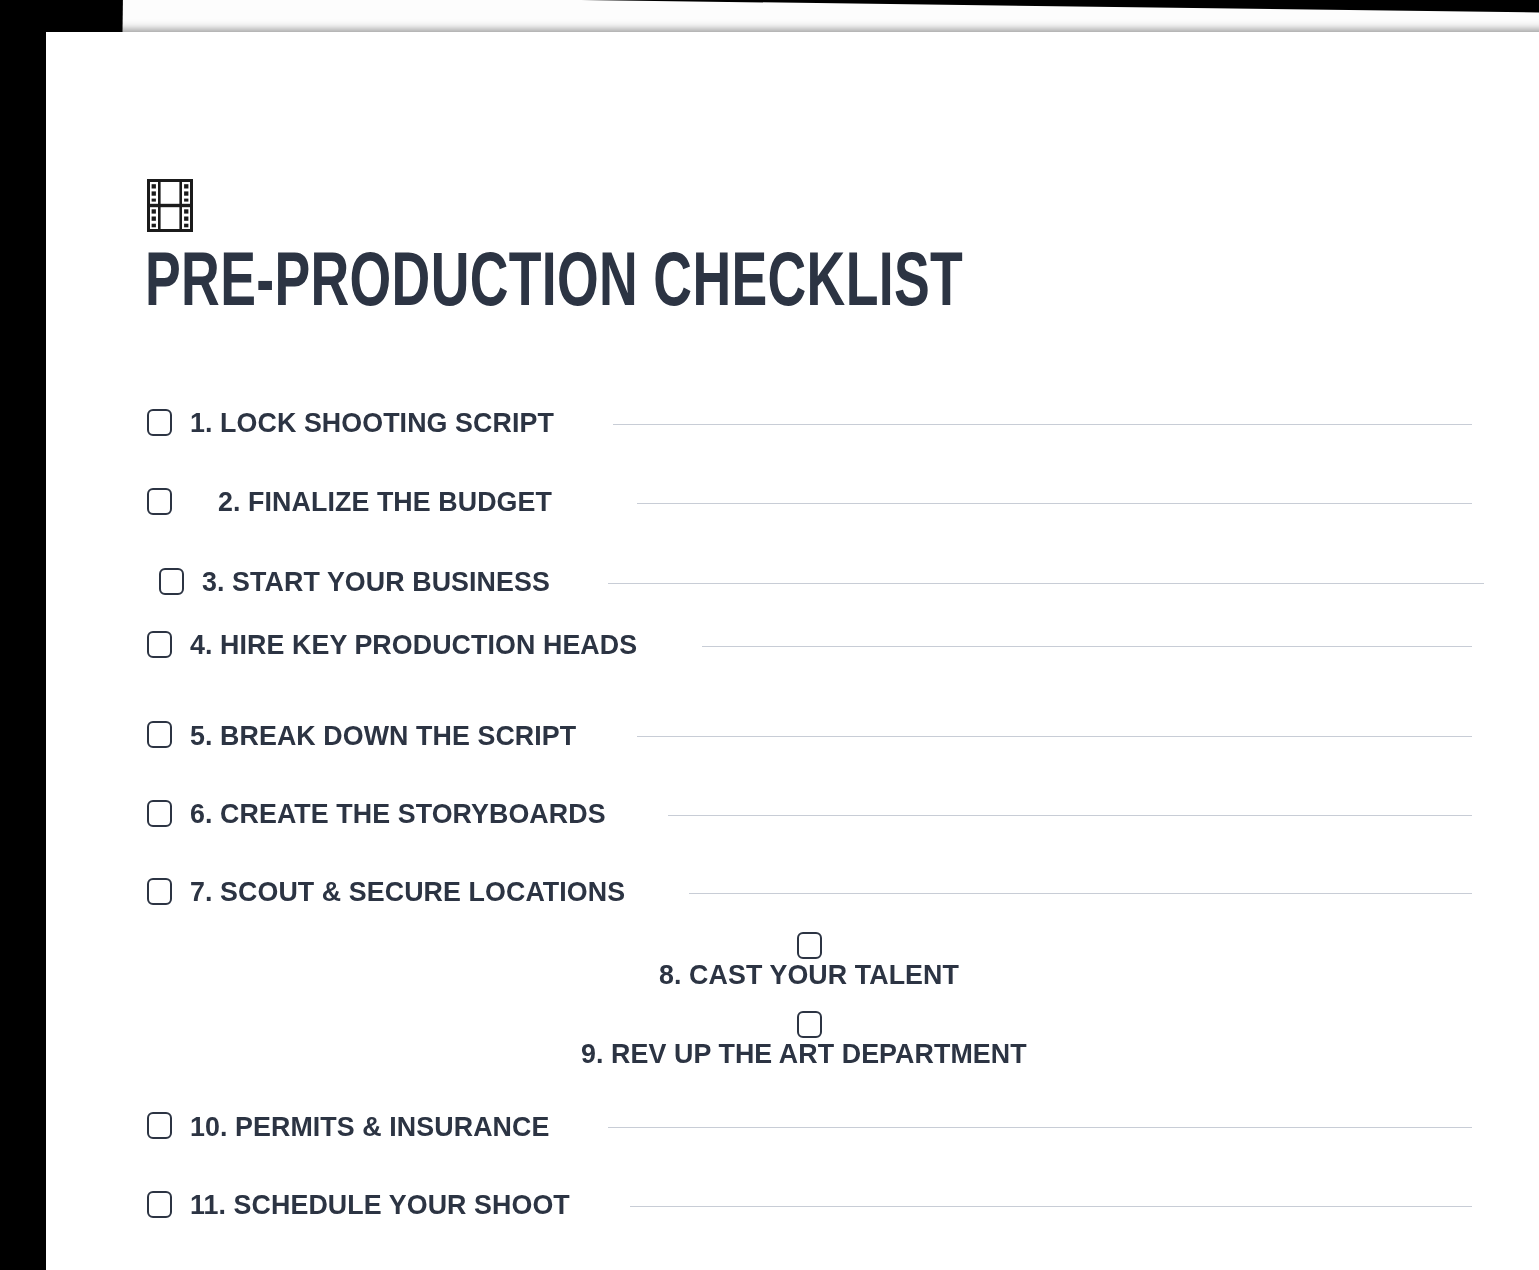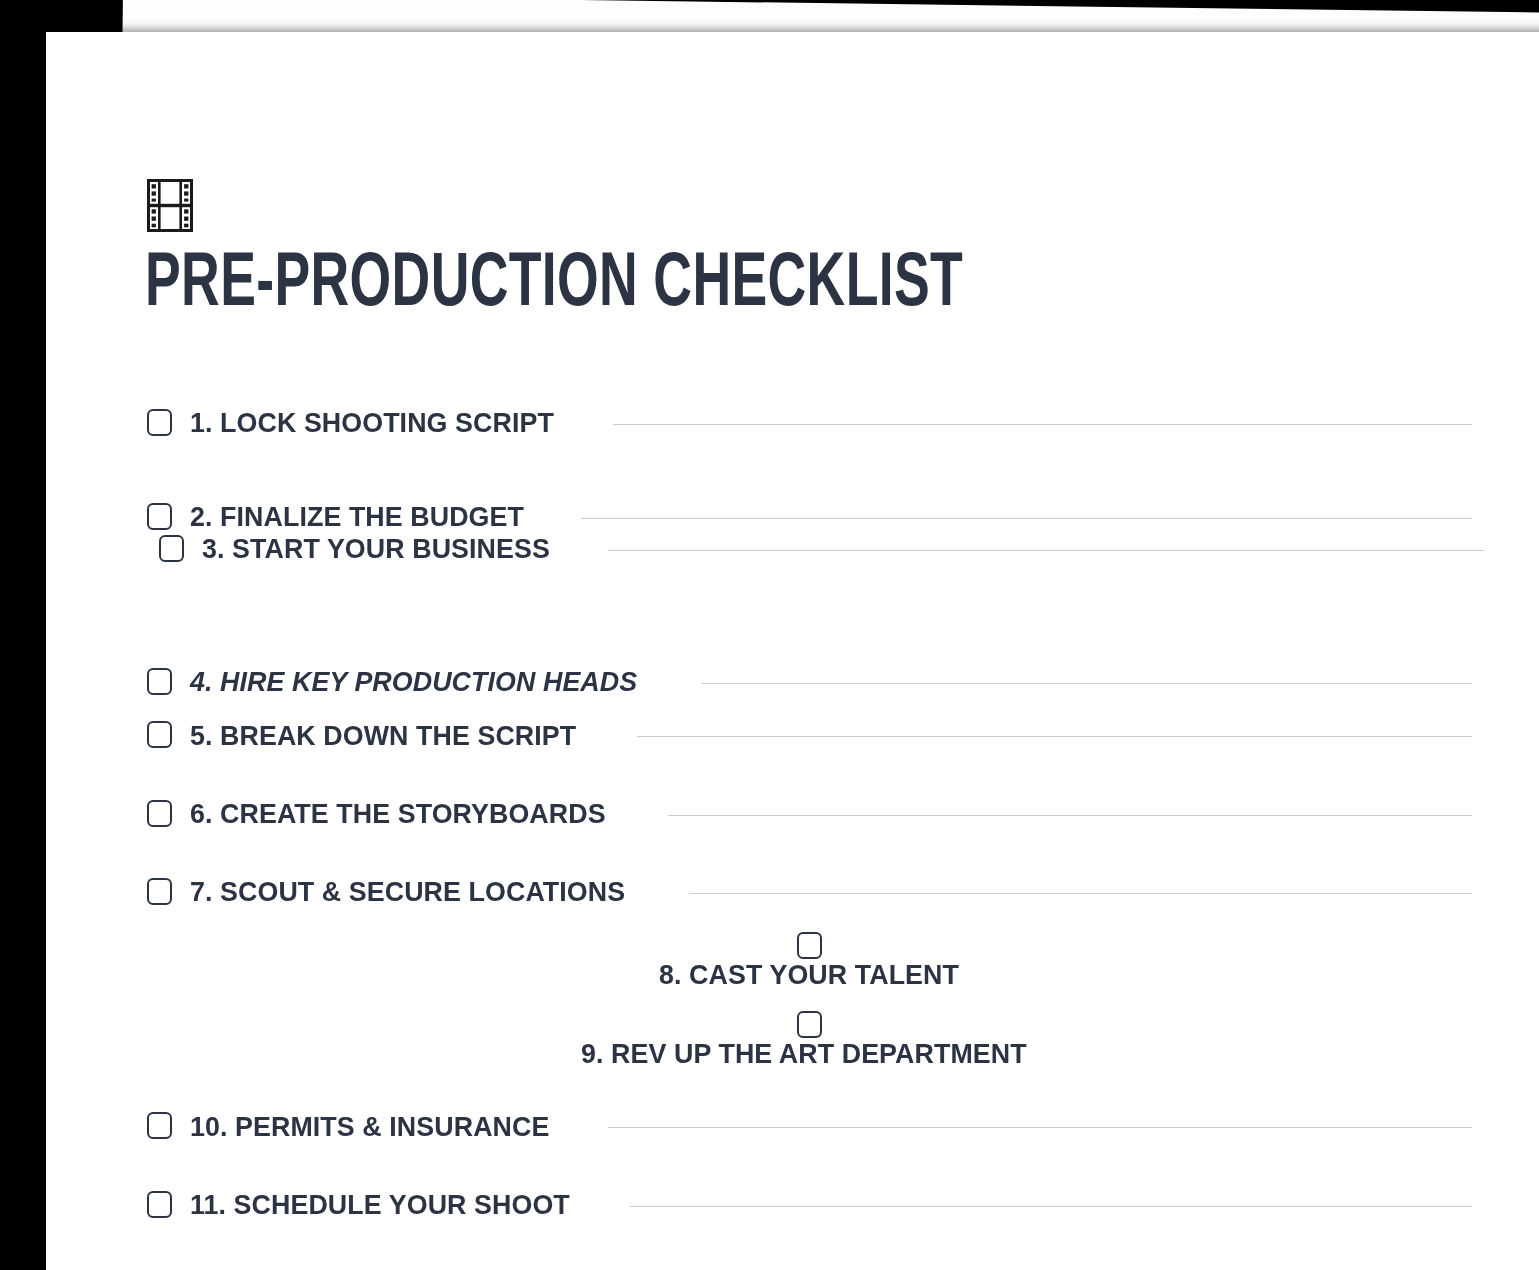--- a/index.html
+++ b/index.html
@@ -176,31 +176,31 @@
       </div>
 
       <h1 id="page-title">PRE-PRODUCTION CHECKLIST</h1>
 
       <ul id="checklist">
           <li class="check-row" style="top: 370px;">
             <span class="checkbox"></span>
             <span class="row-label">1. LOCK SHOOTING SCRIPT</span>
             <span class="row-rule"></span>
           </li>
-          <li class="check-row" style="top: 464px;">
+          <li class="check-row" style="top: 449px; gap: 28px;">
             <span class="checkbox"></span>
             <span class="row-label">2. FINALIZE THE BUDGET</span>
             <span class="row-rule"></span>
           </li>
-          <li class="check-row" style="top: 496px; padding-left: 12px;">
+          <li class="check-row" style="top: 529px; padding-left: 12px;">
             <span class="checkbox"></span>
             <span class="row-label">3. START YOUR BUSINESS</span>
             <span class="row-rule"></span>
           </li>
-          <li class="check-row" style="top: 629px; font-style: italic;">
+          <li class="check-row" style="top: 592px;">
             <span class="checkbox"></span>
             <span class="row-label">4. HIRE KEY PRODUCTION HEADS</span>
             <span class="row-rule"></span>
           </li>
           <li class="check-row" style="top: 682.8px;">
             <span class="checkbox"></span>
             <span class="row-label">5. BREAK DOWN THE SCRIPT</span>
             <span class="row-rule"></span>
           </li>
           <li class="check-row" style="top: 761px;">

